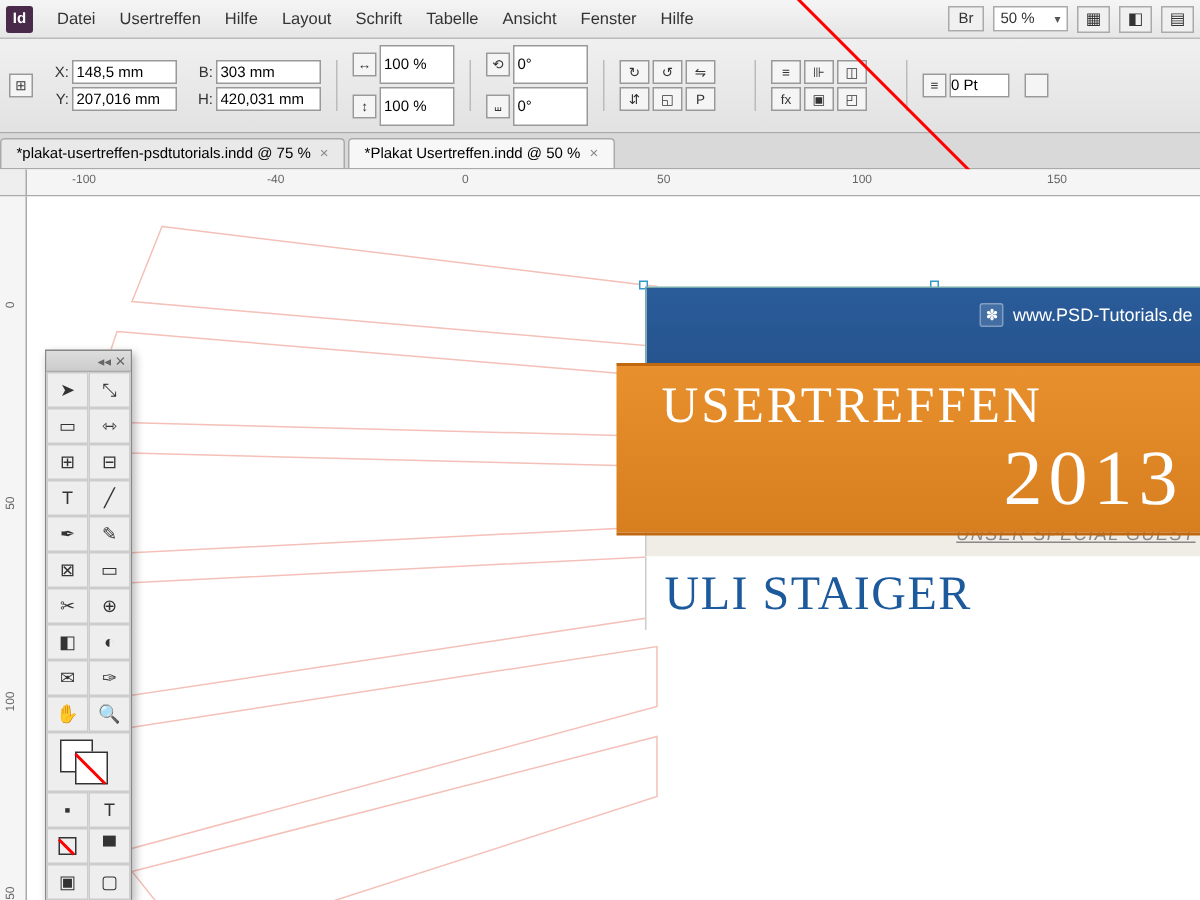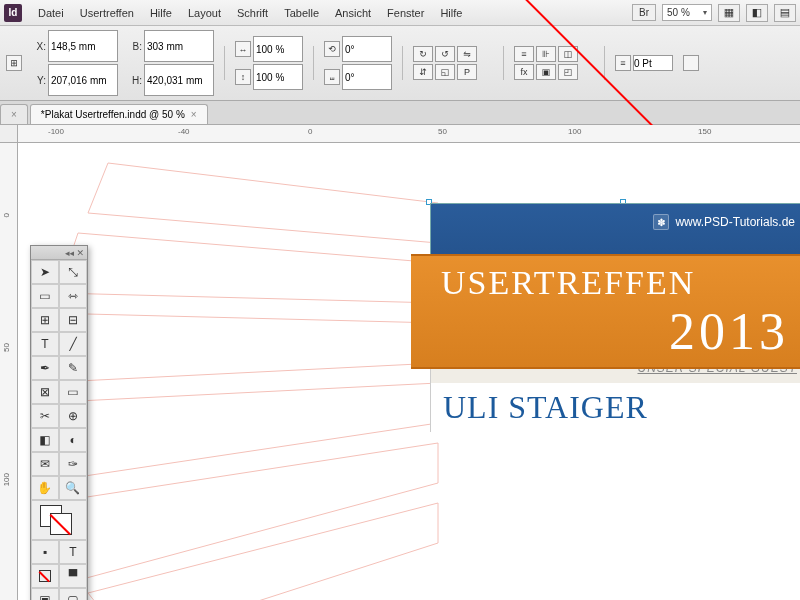--- a/index.html
+++ b/index.html
@@ -12,21 +12,21 @@
 .menubar .right { margin-left: auto; display: flex; align-items: center; gap: 6px; }
 .menubar .br-btn { padding: 2px 6px; border: 1px solid #aaa; background: #f0f0f0; font-size: 10px; }
 .menubar .zoom { padding: 2px 4px; border: 1px solid #aaa; background: #fff; font-size: 10px; width: 50px; display: flex; align-items: center; justify-content: space-between; }
 .menubar .iconbtn { width: 22px; height: 18px; border: 1px solid #aaa; background: #f0f0f0; display: flex; align-items: center; justify-content: center; }
 
 
 .controlbar { background: linear-gradient(#f0f0f0,#e2e2e2); border-bottom: 1px solid #aaa; padding: 4px 6px; display: flex; align-items: center; gap: 10px; font-size: 10px; color: #333; flex-wrap: nowrap; }
 .field-group { display: flex; flex-direction: column; gap: 2px; }
 .field-row { display: flex; align-items: center; gap: 2px; }
 .field-row label { width: 14px; text-align: right; }
-.field-row input { width: 70px; height: 32px; font-size: 10px; border: 1px solid #999; padding: 0 2px; background: #fff; }
+.field-row input { width: 70px; height: 16px; font-size: 10px; border: 1px solid #999; padding: 0 2px; background: #fff; }
 .tiny-icon { width: 16px; height: 16px; border: 1px solid #999; background: #f5f5f5; display: inline-flex; align-items: center; justify-content: center; font-size: 9px; }
 .sep { width: 1px; height: 34px; background: #bbb; }
 .percent-field { display: flex; align-items: center; gap: 2px; }
 .percent-field input { width: 50px; height: 16px; font-size: 10px; border: 1px solid #999; padding: 12px 2px; }
 .dropdown-arrow::after { content: "▾"; font-size: 8px; margin-left: 2px; color: #555; }
 .cluster { display: flex; gap: 2px; flex-wrap: wrap; max-width: 80px; }
 .cluster .tiny-icon { width: 20px; height: 16px; }
 
 
 .tabbar { height: 24px; background: #d9d9d9; border-bottom: 1px solid #aaa; display: flex; align-items: flex-end; font-size: 10px; }
@@ -165,20 +165,21 @@
     <span class="tiny-icon">≡</span>
     <input value="0 Pt" style="">
   </div>
   <div class="tiny-icon">
       <span class="redline"></span>
     </div>
 </div>
 
 <div class="tabbar">
   <div class="tab">
+    <span>*plakat-usertreffen-psdtutorials.indd @ 75 %</span>
     <span class="close">×</span>
   </div>
   <div class="tab active">
     <span>*Plakat Usertreffen.indd @ 50 %</span>
     <span class="close">×</span>
   </div>
 </div>
 
 <div class="workspace">
   <div class="ruler-corner"></div>

